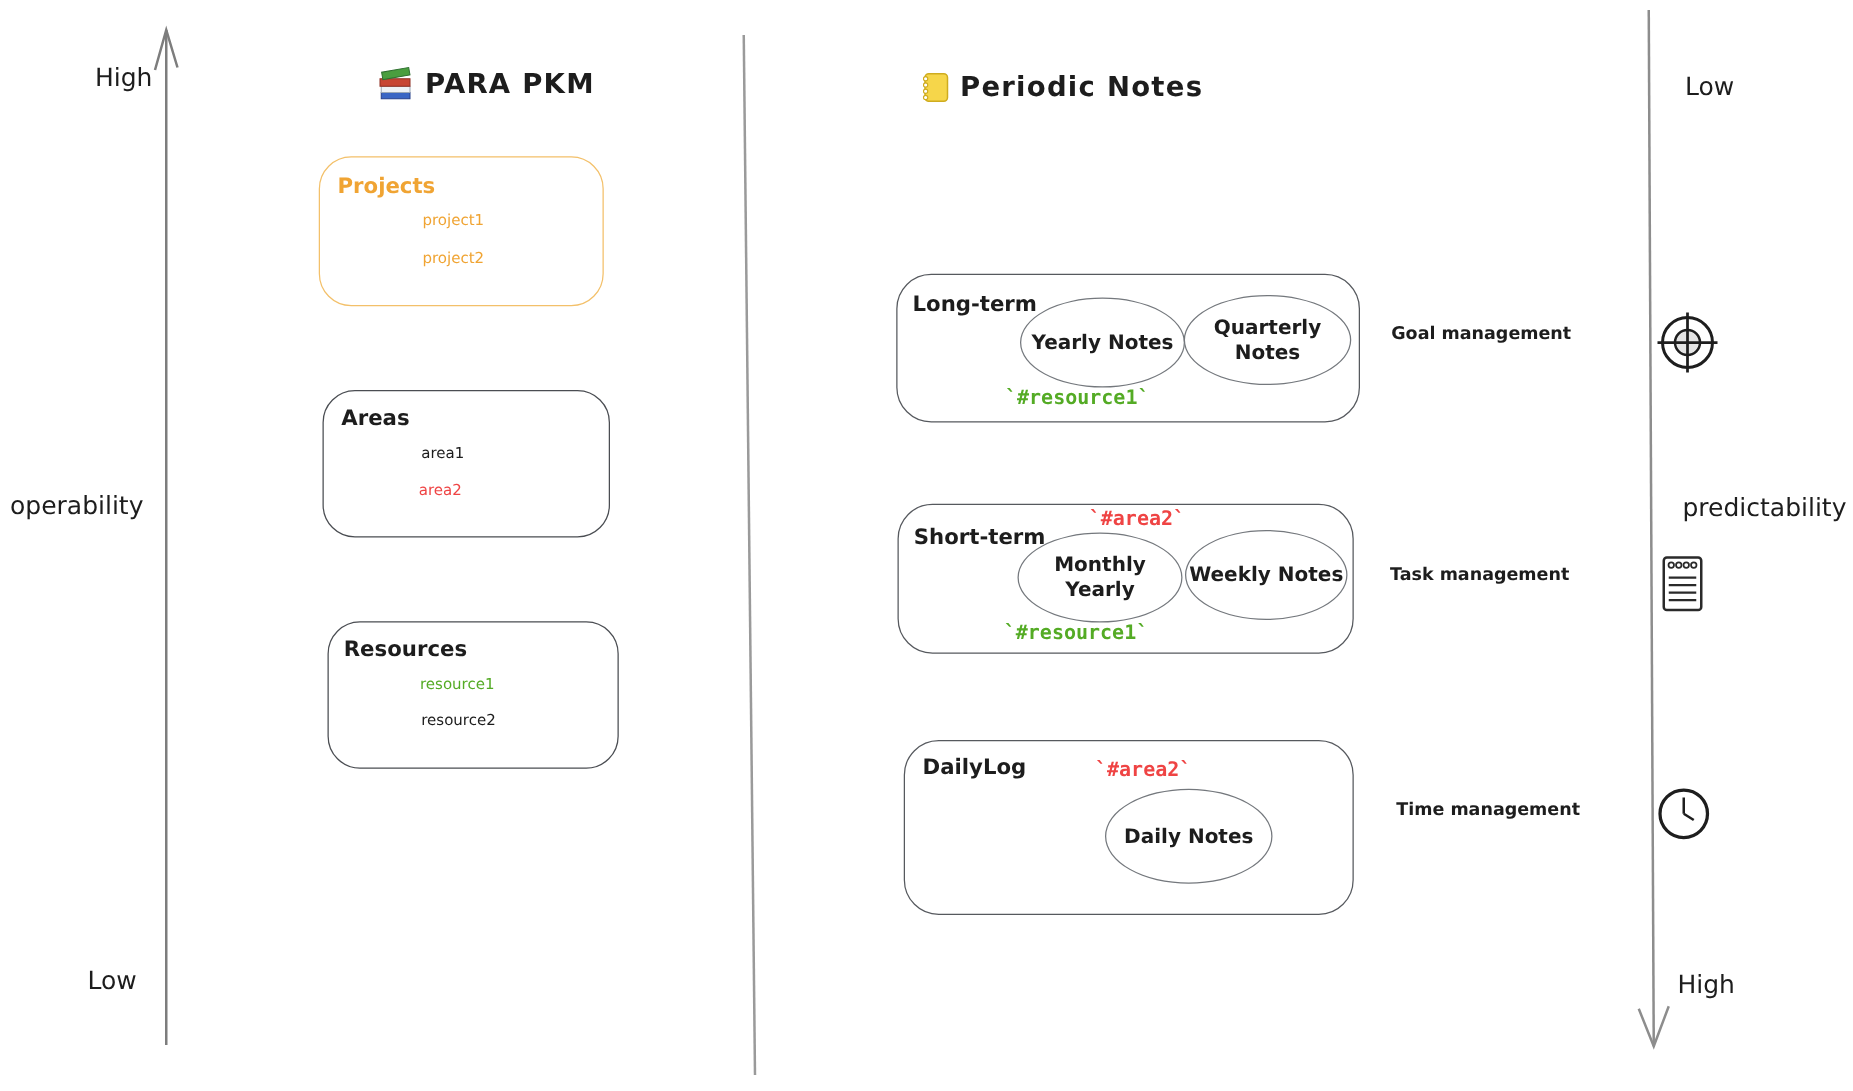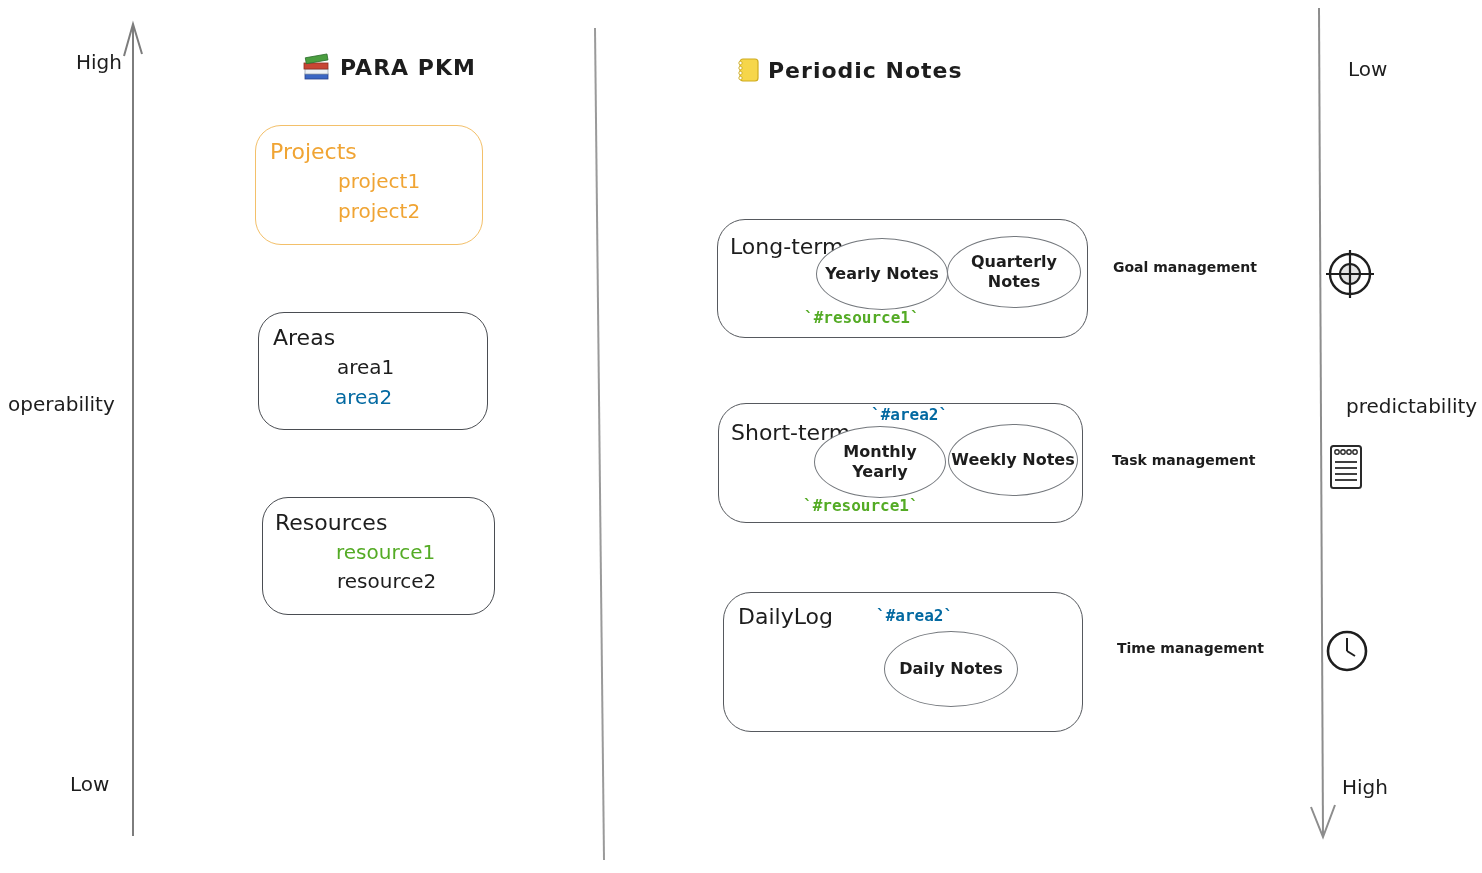--- a/index.html
+++ b/index.html
@@ -4,24 +4,24 @@
 <style>
   html,body{margin:0;padding:0;background:#ffffff;}
   .canvas{position:relative;width:1482px;height:873px;background:#fff;overflow:hidden;
           font-family:"DejaVu Sans","Liberation Sans",sans-serif;color:#1d1d1d;}
   .abs{position:absolute;}
   .hand{white-space:nowrap;}
   .axis-lbl{font-size:20px;font-weight:normal;}
   .sec-title{font-size:22px;font-weight:bold;letter-spacing:1px;}
   .para-box{position:absolute;border:1.7px solid #4a4d52;border-radius:26px;background:#fff;box-sizing:border-box;}
   .para-box.orange{border-color:#f3c06a;}
-  .box-label{position:absolute;font-size:22px;font-weight:normal;white-space:nowrap;}
-  .box-item{position:absolute;font-size:20px;white-space:nowrap;}
+  .box-label{position:absolute;font-size:17px;font-weight:bold;white-space:nowrap;}
+  .box-item{position:absolute;font-size:12px;white-space:nowrap;}
   .c-orange{color:#f0a433;}
-  .c-blue{color:#0369a1;}
+  .c-blue{color:#ef4444;}
   .c-green{color:#54ab25;text-align:center;}
   .group-box{position:absolute;border:1.7px solid #56595e;border-radius:28px;background:#fff;box-sizing:border-box;}
   .ellipse{position:absolute;border:1.6px solid #74787d;border-radius:50%;background:#fff;
            display:flex;align-items:center;justify-content:center;text-align:center;
            font-size:16px;line-height:1.25;font-weight:bold;}
   .code{position:absolute;font-family:"DejaVu Sans Mono","Liberation Mono",monospace;
         font-size:16px;font-weight:bold;white-space:nowrap;}
   .mgmt{position:absolute;font-size:14px;font-weight:bold;white-space:nowrap;}
 </style>
 </head>

